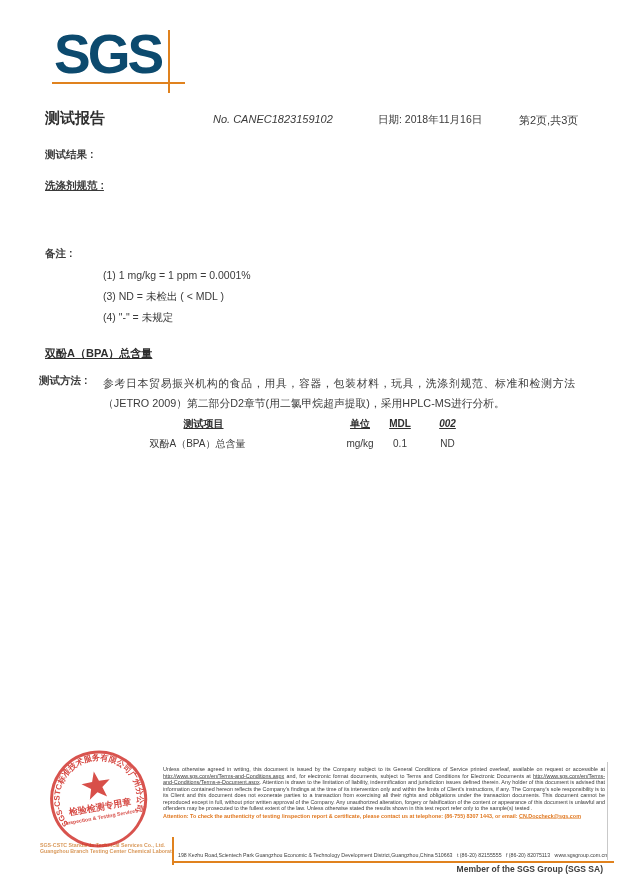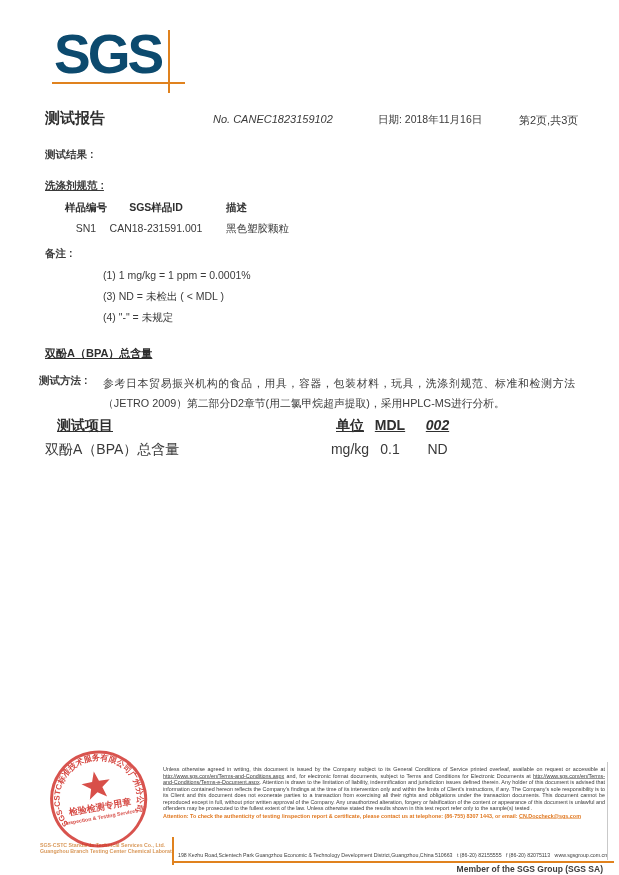--- a/index.html
+++ b/index.html
@@ -38,21 +38,21 @@
   .notes div { height: 21px; line-height: 21px; white-space: nowrap; }
 
   
   .bpa-title { position: absolute; left: 45px; top: 346px; font-size: 11px; font-weight: bold;
                color: #2f2f2f; text-decoration: underline; }
   .lbl-method { position: absolute; left: 39px; top: 374px; }
   .method-text { position: absolute; left: 103px; top: 373px; width: 472px; font-size: 10.8px;
                  line-height: 20px; color: #3a3a3a; text-align: justify; }
 
   
-  .result-table { position: absolute; left: 45px; top: 417px; width: 430px; font-size: 14px; }
+  .result-table { position: absolute; left: 55px; top: 417px; width: 430px; font-size: 10px; text-align: center; }
   .r-row { display: flex; align-items: baseline; margin-bottom: 6px; }
   .r-item { width: 285px; padding-left: 12px; white-space: nowrap; }
   .r-row.vals .r-item { padding-left: 0; }
   .r-unit { width: 40px; display: flex; justify-content: center; white-space: nowrap; }
   .r-mdl  { width: 40px; display: flex; justify-content: center; white-space: nowrap; }
   .r-001  { width: 45px; margin-left: 5px; display: flex; justify-content: center; white-space: nowrap; }
   .r-row.head { font-weight: bold; color: #2f2f2f; }
   .r-row.head span { text-decoration: underline; }
   .r-row.head .r-001 { font-style: italic; }
 
@@ -93,32 +93,20 @@
   </div>
 
   <div class="hdr-title">测试报告</div>
   <div class="hdr-no">No. CANEC1823159102</div>
   <div class="hdr-date">日期: 2018年11月16日</div>
   <div class="hdr-pages">第2页,共3页</div>
 
   <div class="sec-label lbl-results">测试结果 :</div>
   <div class="sec-label lbl-sampledesc">洗涤剂规范 :</div>
 
-  <div class="sample-table">
-    <div class="sample-row head">
-      <span class="sc1">样品编号</span>
-      <span class="sc2">SGS样品ID</span>
-      <span class="sc3">描述</span>
-    </div>
-    <div class="sample-row">
-      <span class="sc1">SN1</span>
-      <span class="sc2">CAN18-231591.001</span>
-      <span class="sc3">黑色塑胶颗粒</span>
-    </div>
-  </div>
 
   <div class="sec-label lbl-notes">备注 :</div>
   <div class="notes">
     <div>(1) 1 mg/kg = 1 ppm = 0.0001%</div>
     <div>(3) ND = 未检出 ( &lt; MDL )</div>
     <div>(4) "-" = 未规定</div>
   </div>
 
   <div class="bpa-title">双酚A（BPA）总含量</div>
   <div class="sec-label lbl-method">测试方法 :</div>

